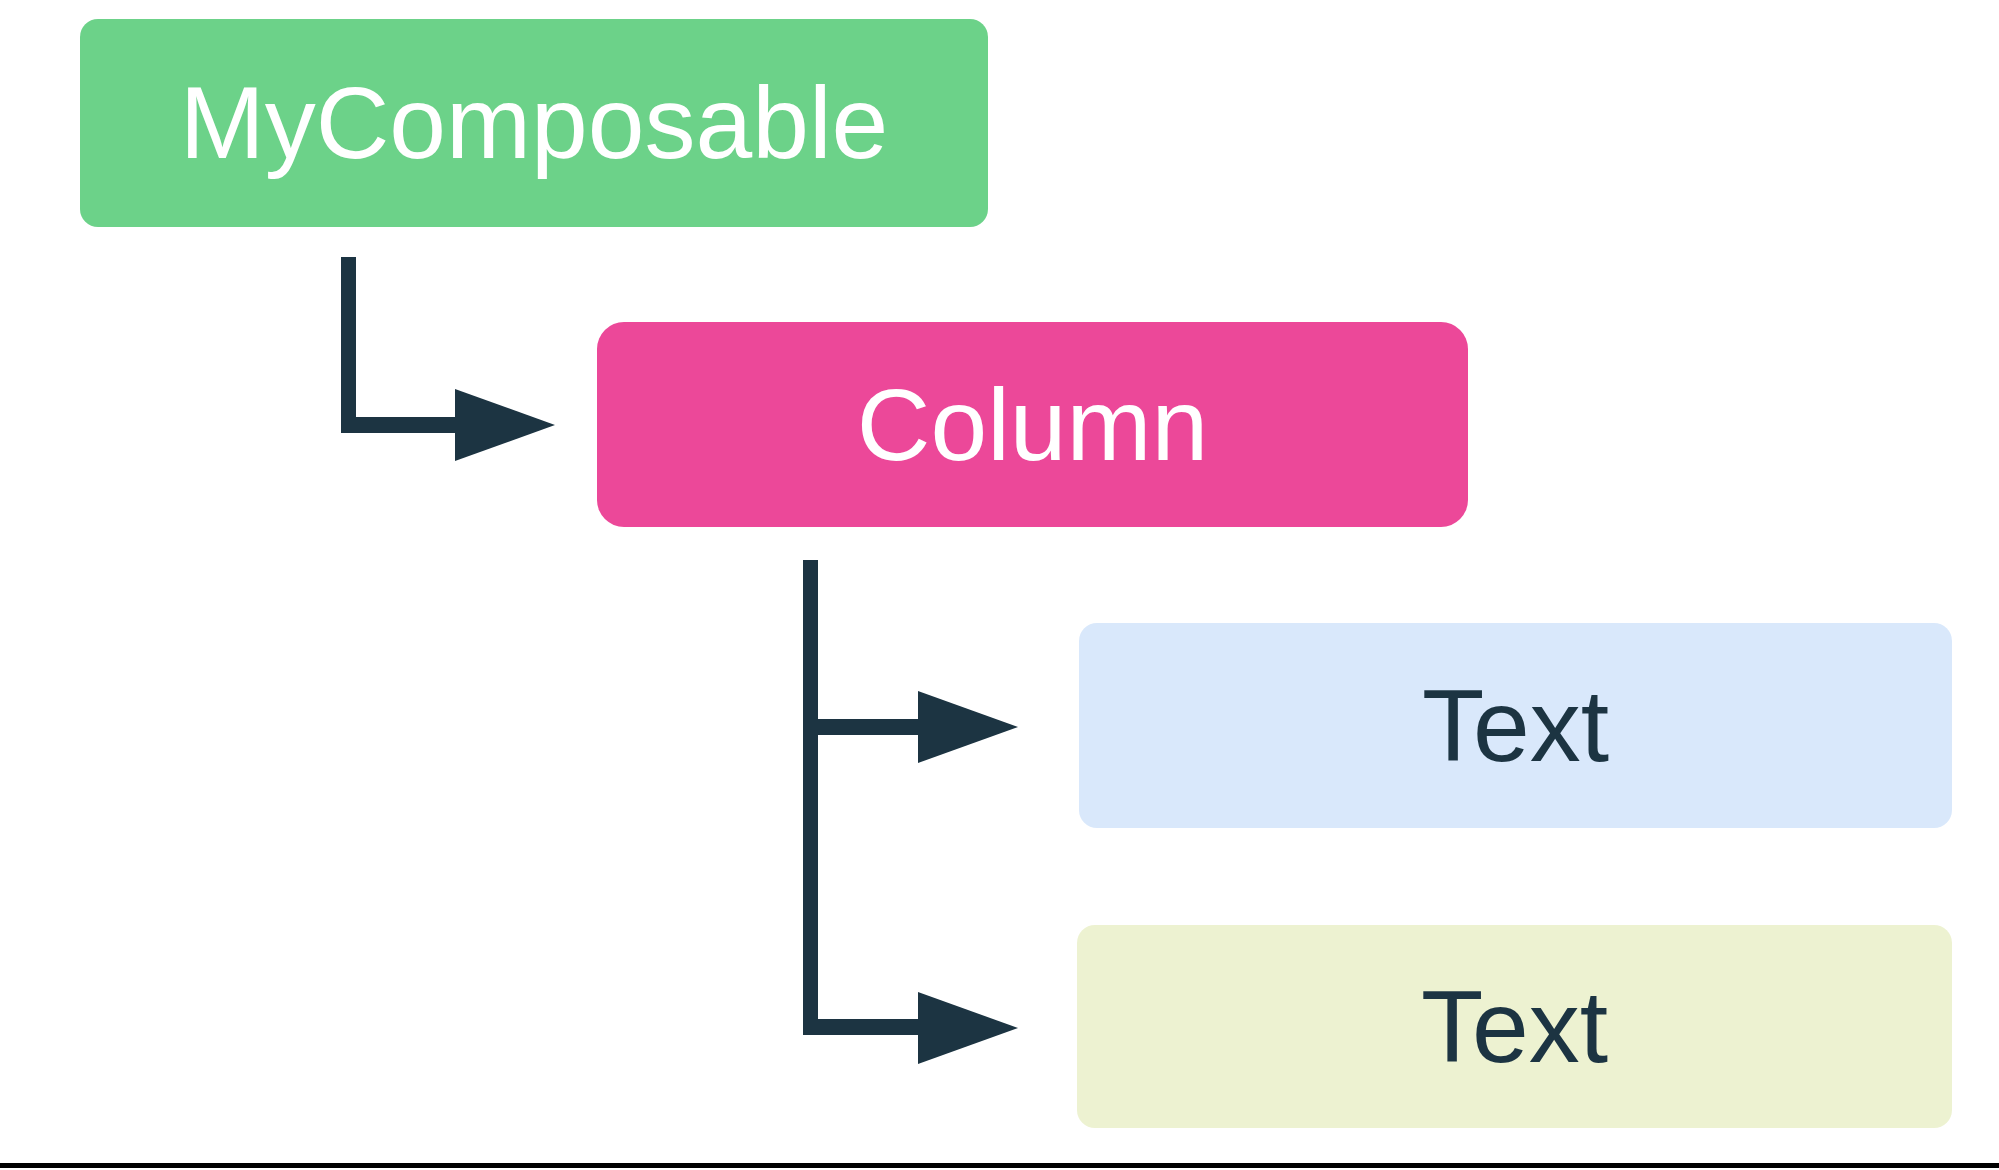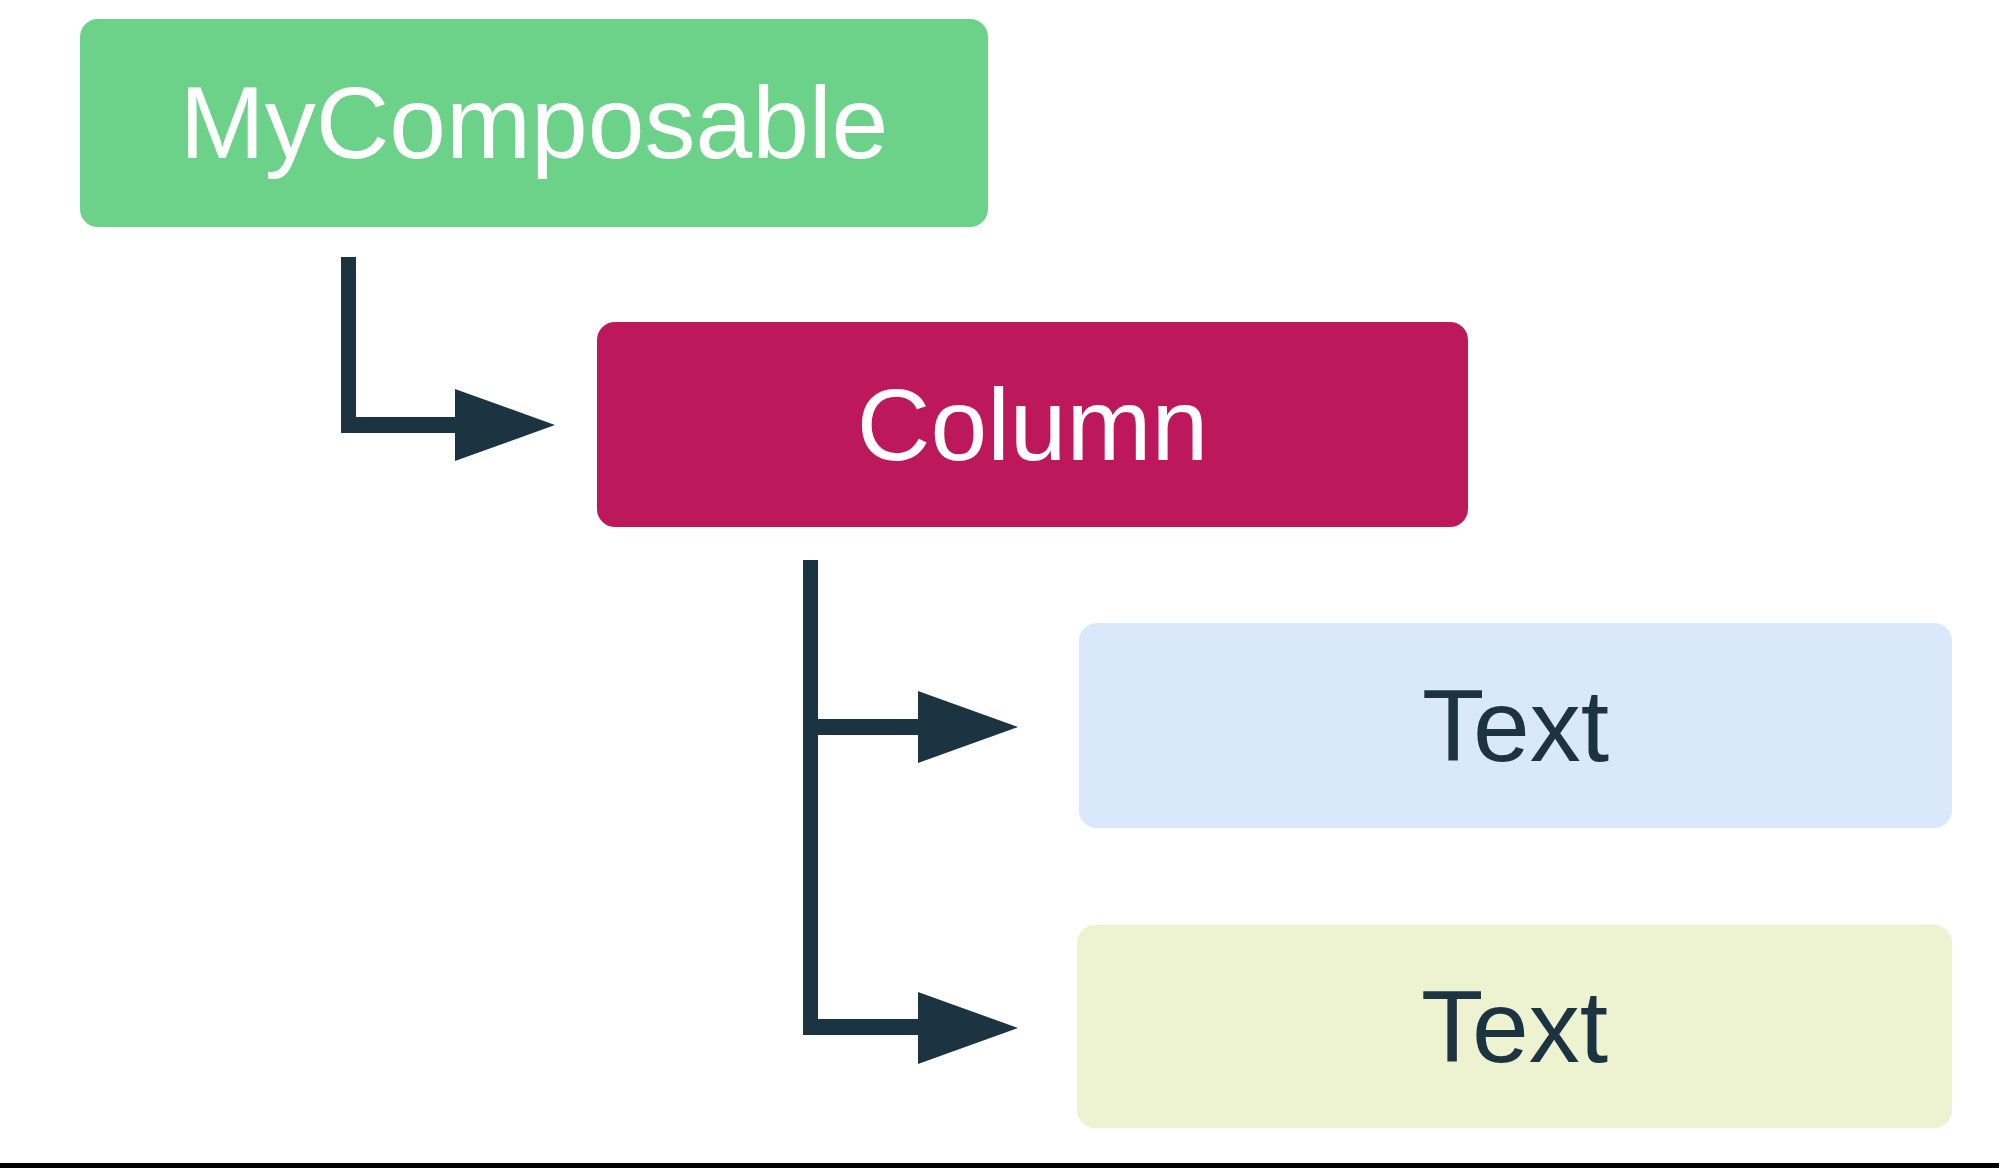--- a/index.html
+++ b/index.html
@@ -65,21 +65,21 @@
 </style>
 </head>
 <body>
 
 <div class="canvas">
 
   <div class="node node-mycomposable" style="background: rgb(108, 210, 137);">
     <span>MyComposable</span>
   </div>
 
-  <div class="node node-column" style="background: #be185d;">
+  <div class="node node-column" style="background: #ec4899; border-radius: 27px;">
     <span>Column</span>
   </div>
 
   <div class="node node-text-1" style="background: rgb(217, 232, 251);">
     <span>Text</span>
   </div>
 
   <div class="node node-text-2" style="background: rgb(237, 242, 209);">
     <span>Text</span>
   </div>

